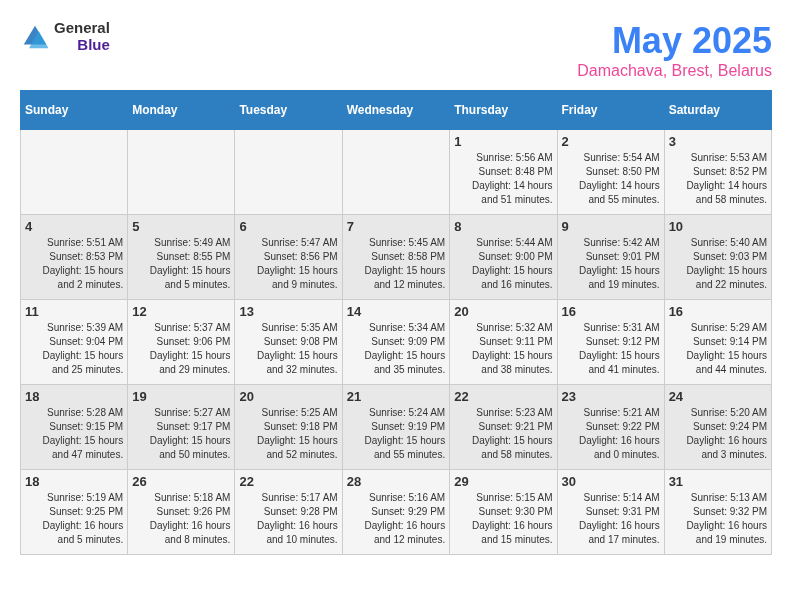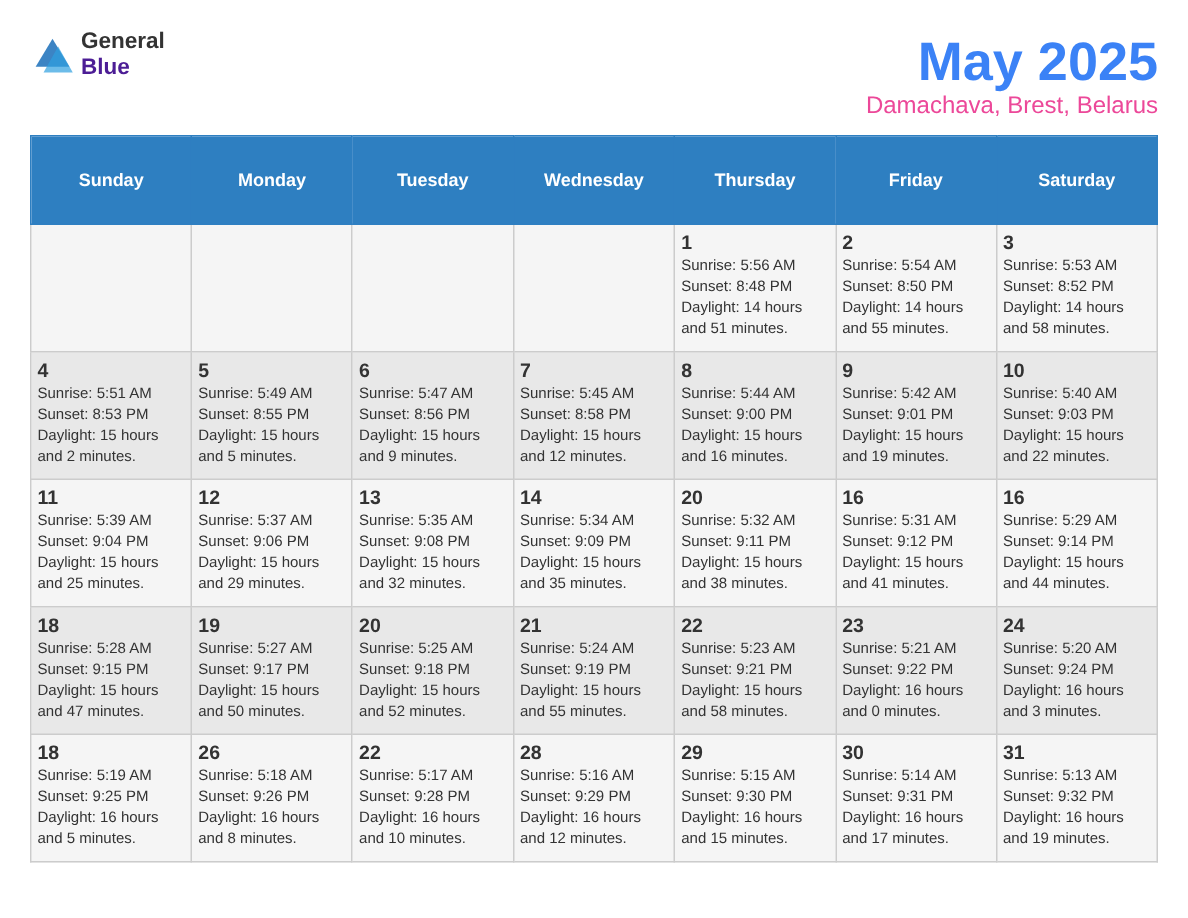--- a/index.html
+++ b/index.html
@@ -20,20 +20,21 @@
       display: flex;
       align-items: center;
       gap: 4px;
     }
     .logo-text {
       display: flex;
       flex-direction: column;
       font-size: 15px;
       font-weight: bold;
       line-height: 1.1;
+      align-items: flex-end;
     }
     .logo-text .general { color: #333; }
     .logo-text .blue { color: #4c1d95; }
     .logo-icon {
       width: 30px;
       height: 30px;
     }
     .title-block {
       text-align: right;
     }
@@ -48,22 +49,22 @@
       color: #ec4899;
     }
     table {
       width: 100%;
       border-collapse: collapse;
       font-size: 11px;
     }
     thead tr th {
       background-color: #2e7fc1;
       color: #fff;
-      padding: 22px 4px;
-      text-align: center;
+      padding: 12px 4px;
+      text-align: left;
       font-size: 12px;
       font-weight: bold;
       border: 1px solid #2e7fc1;
     }
     tbody tr td {
       border: 1px solid #ccc;
       vertical-align: top;
       padding: 4px;
       height: 85px;
       width: 108px;
@@ -77,20 +78,21 @@
     .day-num {
       font-size: 13px;
       font-weight: bold;
       color: #333;
       margin-bottom: 2px;
     }
     .day-info {
       font-size: 10px;
       color: #333;
       line-height: 1.4;
+      text-align: right;
     }
   </style>
 </head>
 <body>
 
 <div class="header">
   <div class="logo">
     <svg class="logo-icon" viewBox="0 0 40 40" xmlns="http://www.w3.org/2000/svg">
       <polygon points="20,5 35,30 5,30" fill="#1a6fba" opacity="0.85"></polygon>
       <polygon points="25,12 38,35 12,35" fill="#2e9fdf" opacity="0.7"></polygon>

